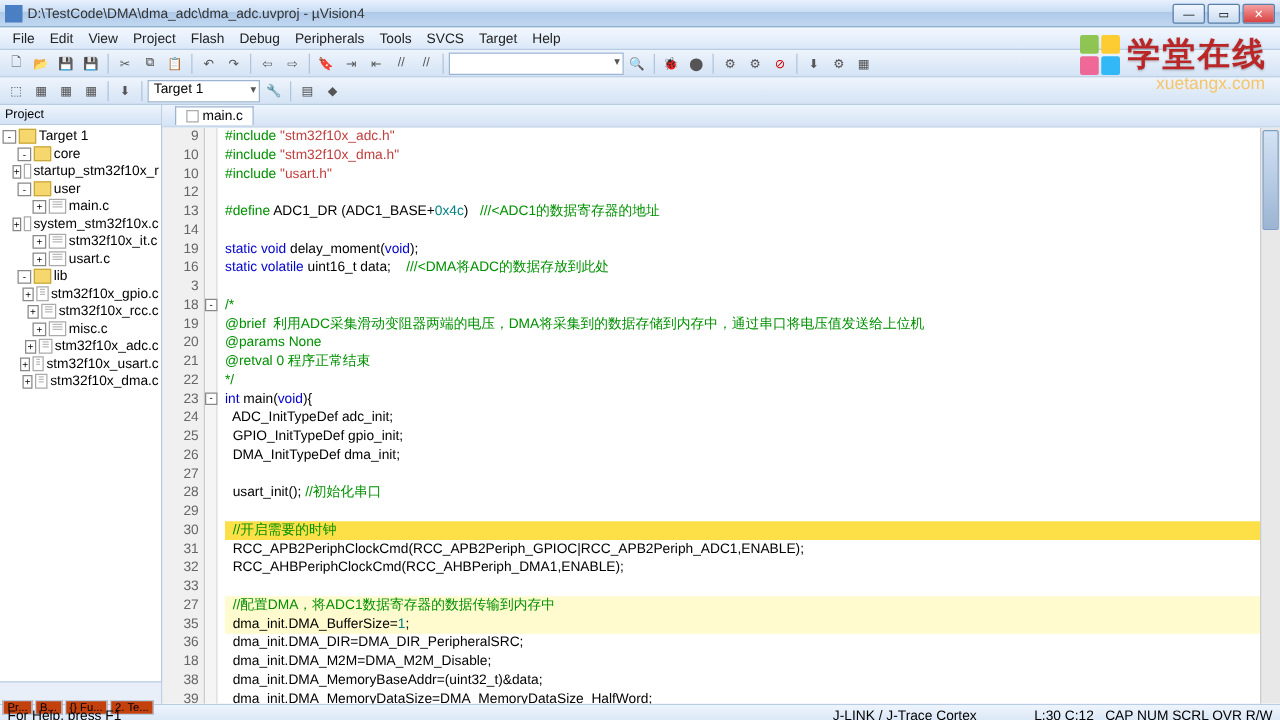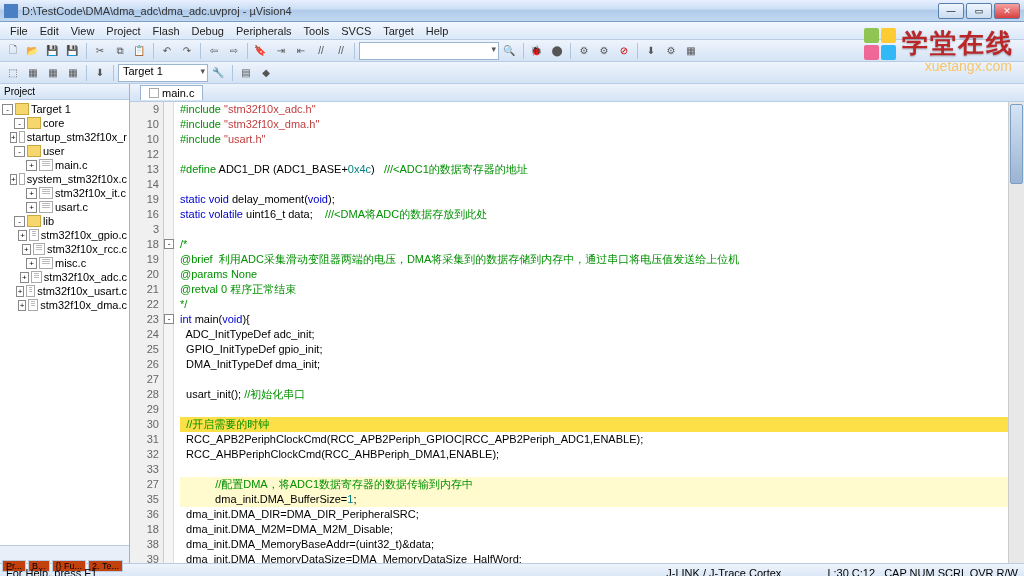--- a/index.html
+++ b/index.html
@@ -37,21 +37,21 @@
 
 .editor-area { flex: 1; display: flex; flex-direction: column; background: #fff; }
 .editor-tabs { height: 18px; background: linear-gradient(#eef4fc,#d4e3f5); border-bottom: 1px solid #b8cde4; display: flex; align-items: center; padding-left: 10px; }
 .editor-tab { background: #fff; border: 1px solid #9bb4d2; border-bottom: none; padding: 1px 8px; font-size: 11px; display: flex; align-items: center; gap: 3px; }
 .editor-tab .ficon { width: 10px; height: 10px; background: #fff; border: 1px solid #aaa; }
 .code-container { flex: 1; display: flex; overflow: hidden; font-family: Consolas, "Courier New", monospace; font-size: 12px; }
 .gutter { width: 34px; background: #f0f0f0; border-right: 1px solid #ccc; text-align: right; padding-right: 4px; color: #666; line-height: 15px; }
 .gutter div { height: 15px; }
 .code-lines { flex: 1; padding-left: 6px; line-height: 15px; white-space: pre; overflow: hidden; }
 .code-lines .line { height: 15px; }
-.line.hl { background: #fffbce; padding-left: 29px; }
+.line.hl { background: #fffbce; }
 .line.hl-dark { background: #fde047; }
 .kw { color: #0000cc; }
 .pp { color: #009000; }
 .str { color: #c04040; }
 .cmt { color: #009000; }
 .num { color: #008080; }
 .fold-col { width: 10px; background: #f5f5f5; border-right:1px solid #ddd; }
 .fold-col div { height:15px; position:relative; }
 .fold-col .fm::before { content:"-"; position:absolute; left:0; top:2px; width:8px; height:8px; border:1px solid #888; font-size:8px; line-height:7px; text-align:center; background:#fff; }
 .scroll-v { width: 16px; background: #e8e8e8; border-left: 1px solid #ccc; position:relative; }

